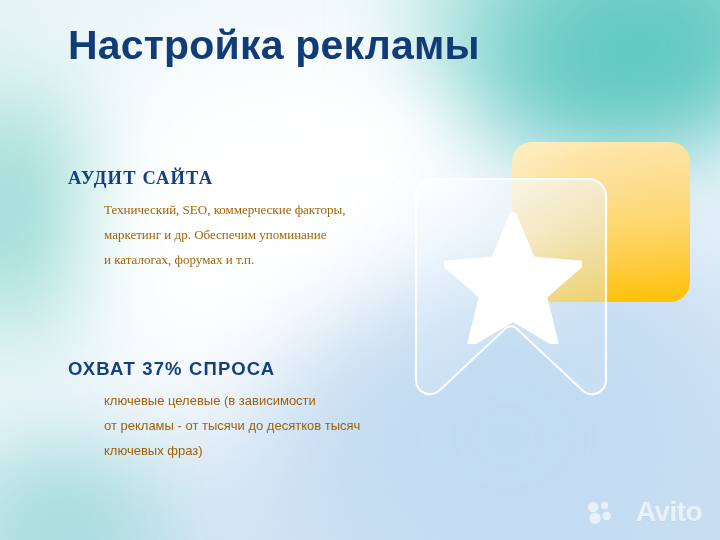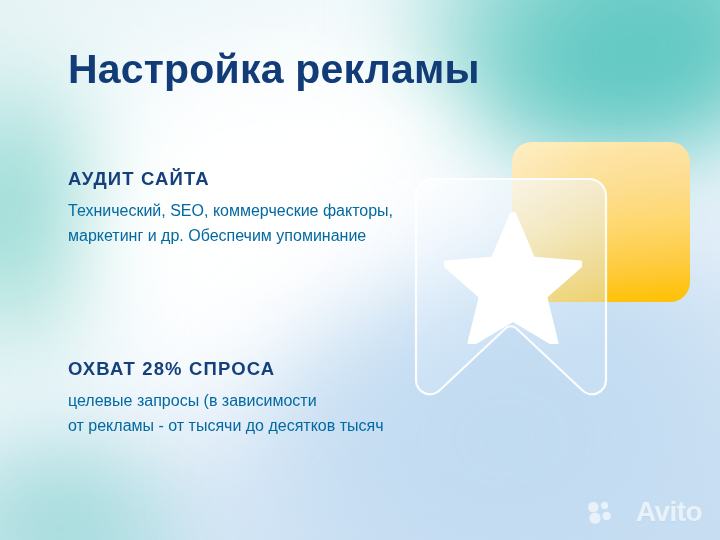--- a/index.html
+++ b/index.html
@@ -92,48 +92,49 @@
       rgba(186,215,239,0.72) 0%,
       rgba(205,227,244,0.30) 52%,
       rgba(220,235,248,0.0) 80%);
   }
 
   
   .content { position:absolute; inset:0; z-index:6; }
 
   .slide-title {
     position:absolute;
-    left:68px; top:48px;
+    left:68px; top:24px;
     font-size:41px;
     font-weight:700;
     letter-spacing:0.2px;
     color:#123c78;
     line-height:1.05;
     white-space:nowrap;
   }
 
   .block { position:absolute; left:68px; width:330px; }
-  .block-1 { top:168px; }
+  .block-1 { top:168px;font-family:Liberation Serif, serif; }
   .block-2 { top:358px; }
 
   .block-heading {
     font-size:18.5px;
     font-weight:700;
     letter-spacing:1.15px;
     color:#15407c;
     margin-bottom:8px;
     white-space:nowrap;
   }
   .block-body { list-style:none; }
   .block-body li {
-    font-size:16px;
+    font-size:13px;
     font-weight:400;
-    color:#0369a1;
+    color:#a16207;
     line-height:25px;
     white-space:nowrap;
+    margin-left:36px;
   }
 
   
   .art { position:absolute; inset:0; z-index:4; }
 
   
   .yellow-card {
     position:absolute;
     left:512px; top:142px;
     width:178px; height:160px;
@@ -235,28 +236,30 @@
 
   <div class="content">
 
     <h1 class="slide-title">Настройка рекламы</h1>
 
     <div class="block block-1">
       <div class="block-heading">АУДИТ САЙТА</div>
       <ul class="block-body">
         <li>Технический, SEO, коммерческие факторы,</li>
         <li>маркетинг и др. Обеспечим упоминание</li>
+        <li>и каталогах, форумах и т.п.</li>
       </ul>
     </div>
 
     <div class="block block-2">
-      <div class="block-heading">ОХВАТ 28% СПРОСА</div>
+      <div class="block-heading">ОХВАТ 37% СПРОСА</div>
       <ul class="block-body">
-        <li>целевые запросы (в зависимости</li>
+        <li>ключевые целевые (в зависимости</li>
         <li>от рекламы - от тысячи до десятков тысяч</li>
+        <li>ключевых фраз)</li>
       </ul>
     </div>
   </div>
 
   <div class="watermark">
     <svg class="wm-mark" viewBox="0 0 26 23" xmlns="http://www.w3.org/2000/svg">
       <circle cx="6.3" cy="6.0" r="5.2" fill="#ffffff"></circle>
       <circle cx="17.6" cy="4.4" r="3.6" fill="#ffffff"></circle>
       <circle cx="8.0" cy="17.2" r="5.6" fill="#ffffff"></circle>
       <circle cx="19.6" cy="15.0" r="4.2" fill="#ffffff"></circle>

